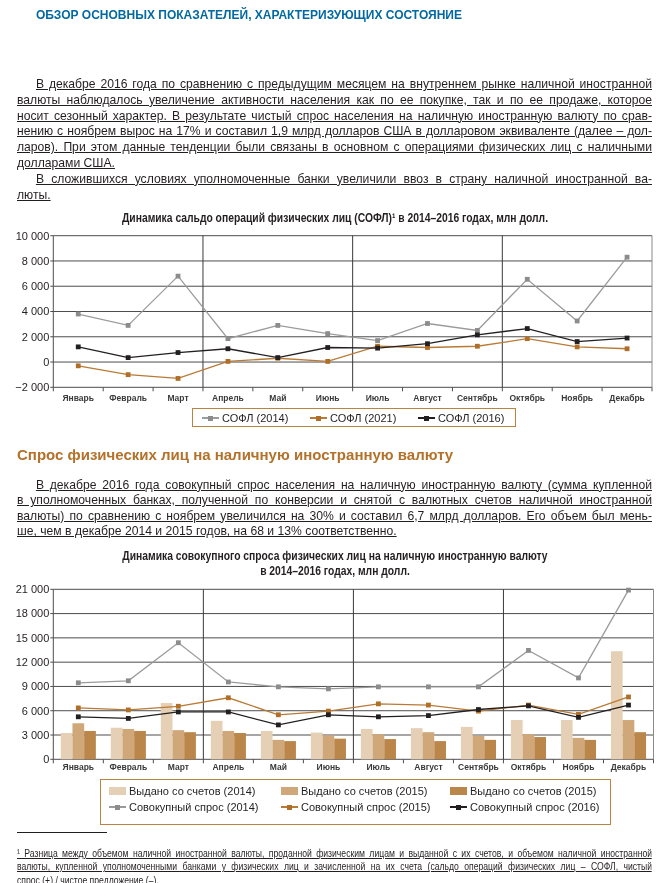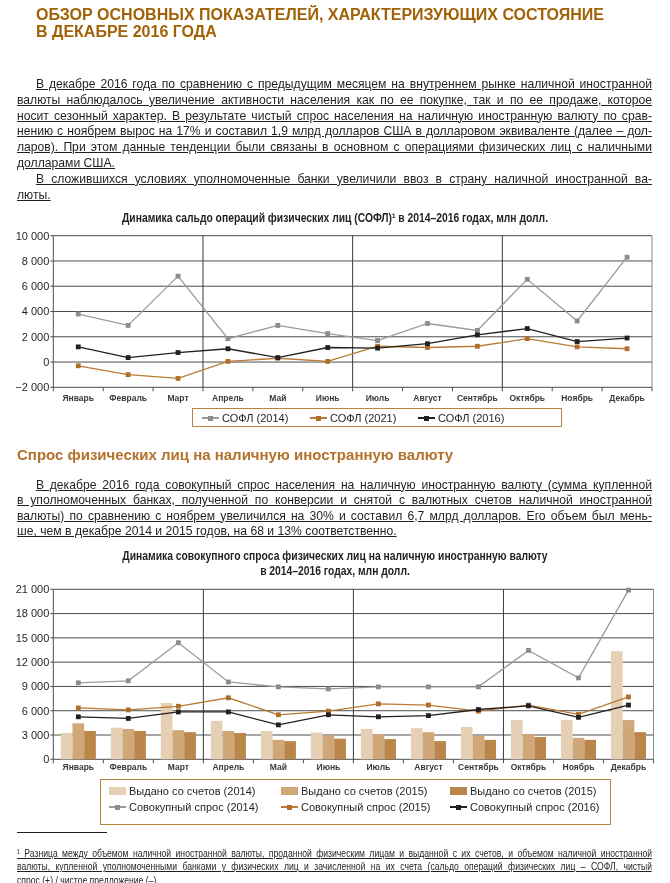--- a/index.html
+++ b/index.html
@@ -1,18 +1,18 @@
 <!DOCTYPE html>
 <html><head>
 <meta charset="utf-8">
 <style>
   html,body{margin:0;padding:0;background:#ffffff;}
   body{width:670px;height:883px;position:relative;overflow:hidden;font-family:"Liberation Sans",sans-serif;color:#231f20;}
   .abs{position:absolute;}
-  .title{left:36px;top:7px;font-size:16px;font-weight:bold;line-height:16.8px;color:#a16207;white-space:nowrap;}
+  .title{left:36px;top:7px;font-size:12px;font-weight:bold;line-height:16.8px;color:#0369a1;white-space:nowrap;}
   .para{left:17px;width:635px;text-decoration:underline;}
   .ln{display:block;width:705.5px;transform:scaleX(0.9);transform-origin:0 0;text-align:justify;text-align-last:justify;font-size:13.5px;overflow:hidden;box-sizing:border-box;}
   .ln.ind{padding-left:21px;}
   .ln.last{text-align-last:left;}
   .p-intro .ln{height:15.8px;line-height:15.8px;}
   .p-sec .ln{height:15.6px;line-height:15.6px;}
   .ctitle{left:0;width:670px;text-align:center;font-weight:bold;font-size:12px;transform:scaleX(0.86);transform-origin:50% 0;white-space:nowrap;}
   .h2{left:17px;top:446px;font-size:15px;font-weight:bold;line-height:18px;color:#b3712a;white-space:nowrap;}
   .fn-rule{left:17px;top:832px;width:90px;height:0;border-top:1px solid #231f20;}
   .fn{left:17px;width:635px;top:839px;margin-top:8px;}
@@ -28,21 +28,20 @@
   .lg-item{position:absolute;display:flex;align-items:center;font-size:11px;white-space:nowrap;height:14px;}
   .lg-line{position:relative;display:inline-block;width:17px;height:2px;margin-right:3px;}
   .lg-line i{position:absolute;left:6px;top:-1.5px;width:5px;height:5px;}
   .lg-sw{display:inline-block;width:17px;height:8px;margin-right:3px;}
 </style>
 </head>
 <body>
 
 <div class="abs title">
   <div>ОБЗОР ОСНОВНЫХ ПОКАЗАТЕЛЕЙ, ХАРАКТЕРИЗУЮЩИХ СОСТОЯНИЕ</div>
-  <div>В ДЕКАБРЕ 2016 ГОДА</div>
 </div>
 
 <div class="abs para p-intro" style="top:76px">
   <div class="ln ind">В декабре 2016 года по сравнению с предыдущим месяцем на внутреннем рынке наличной иностранной</div>
   <div class="ln">валюты наблюдалось увеличение активности населения как по ее покупке, так и по ее продаже, которое</div>
   <div class="ln">носит сезонный характер. В результате чистый спрос населения на наличную иностранную валюту по срав-</div>
   <div class="ln">нению с ноябрем вырос на 17% и составил 1,9 млрд долларов США в долларовом эквиваленте (далее – дол-</div>
   <div class="ln">ларов). При этом данные тенденции были связаны в основном с операциями физических лиц с наличными</div>
   <div class="ln last">долларами США.</div>
   <div class="ln ind">В сложившихся условиях уполномоченные банки увеличили ввоз в страну наличной иностранной ва-</div>
@@ -136,21 +135,21 @@
     <rect x="275.4125" y="130.21166666666667" width="4.8" height="4.8" fill="#231f20"></rect>
     <rect x="325.30416666666673" y="120.10500000000002" width="4.8" height="4.8" fill="#231f20"></rect>
     <rect x="375.1958333333334" y="120.73666666666668" width="4.8" height="4.8" fill="#231f20"></rect>
     <rect x="425.0875000000001" y="116.31500000000001" width="4.8" height="4.8" fill="#231f20"></rect>
     <rect x="474.97916666666674" y="107.47166666666668" width="4.8" height="4.8" fill="#231f20"></rect>
     <rect x="524.8708333333334" y="101.15500000000002" width="4.8" height="4.8" fill="#231f20"></rect>
     <rect x="574.7625" y="114.16733333333335" width="4.8" height="4.8" fill="#231f20"></rect>
     <rect x="624.6541666666667" y="110.63000000000002" width="4.8" height="4.8" fill="#231f20"></rect>
   </svg>
 
-<div class="abs legend" style="left:192px;top:408px;width:370px;height:19px">
+<div class="abs legend" style="left:192px;top:408px;width:324px;height:19px">
   <div class="lg-item" style="left:9px;top:2px">
     <span class="lg-line" style="background:#9b9b9b">
         <i style="background:#8c8c8c"></i>
       </span>
     <span>СОФЛ (2014)</span>
   </div>
   <div class="lg-item" style="left:117px;top:2px">
     <span class="lg-line" style="background:#b97a35">
         <i style="background:#b06f28"></i>
       </span>

